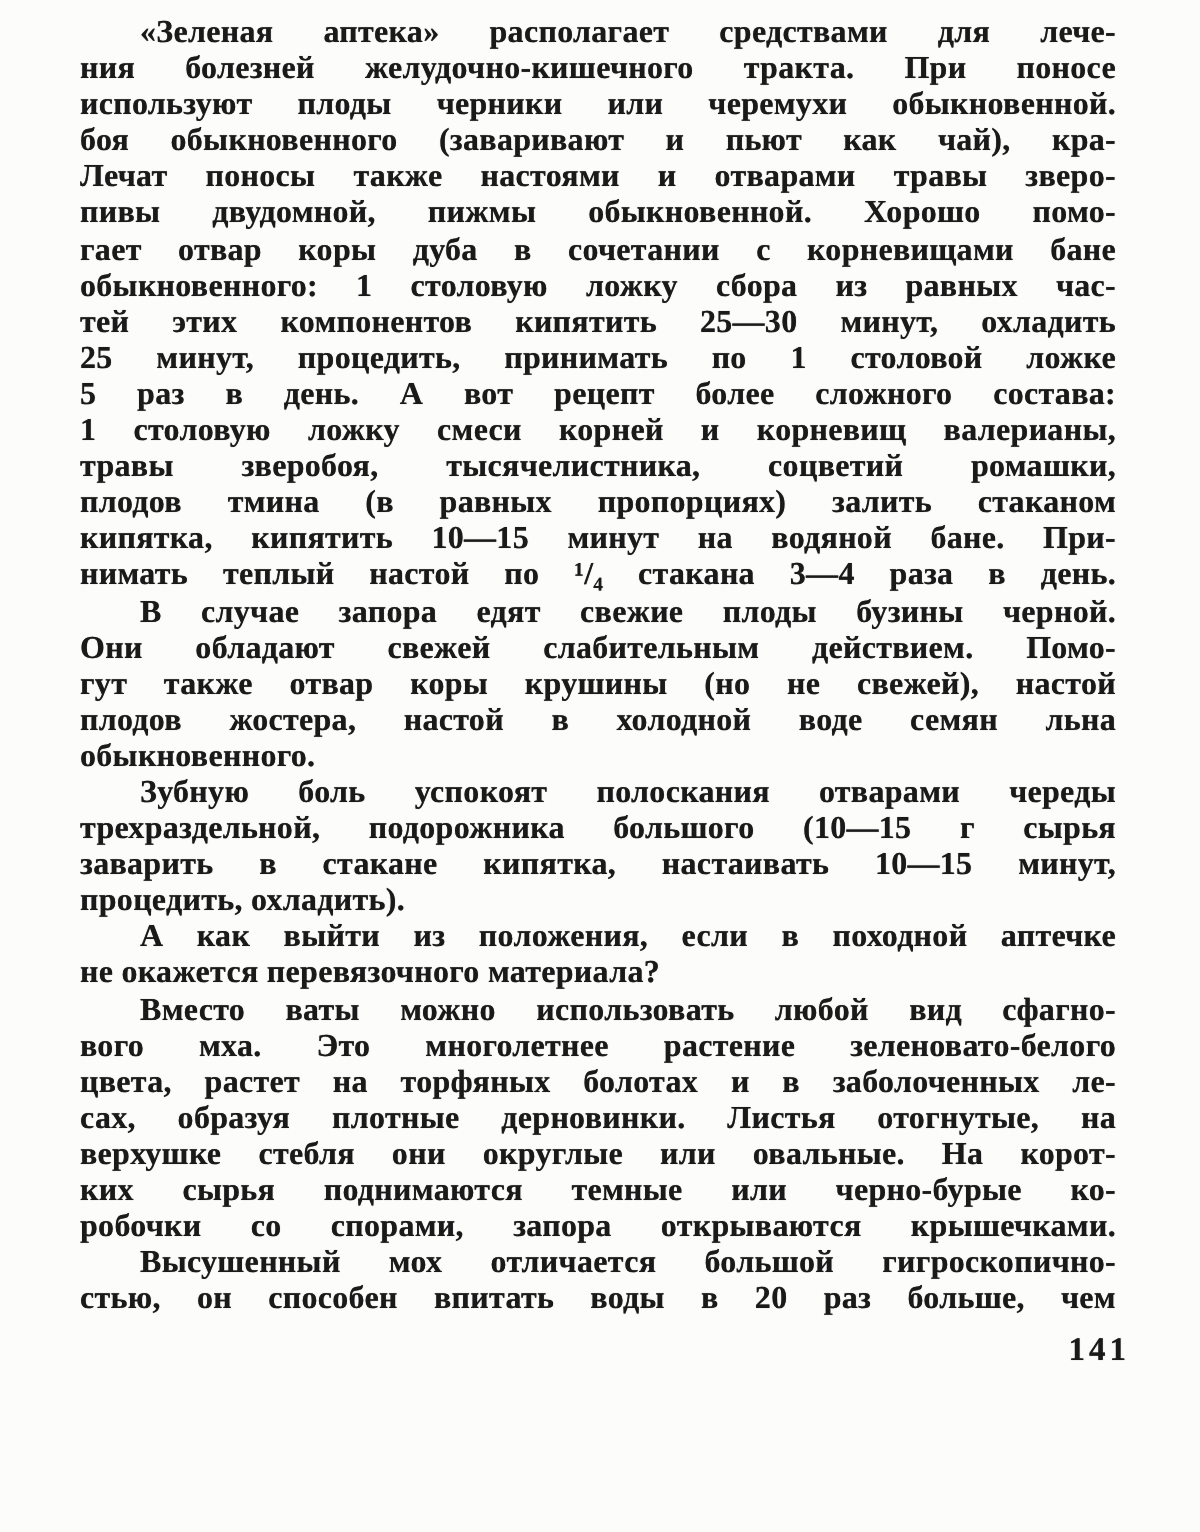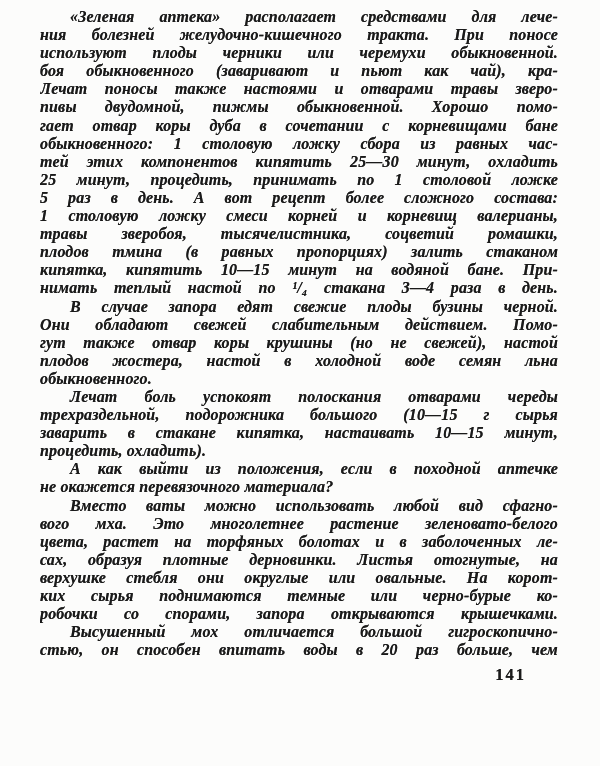--- a/index.html
+++ b/index.html
@@ -22,21 +22,20 @@
     top: 8px;
     width: 518px;
     font-size: 16px;
     line-height: 18.1px;
     font-weight: 600;
     letter-spacing: 0.15px;
     text-shadow: 0 0 0.35px rgba(20,20,20,0.75);
   }
   .para {
     margin: 0;
-    font-style: italic;
   }
   .line {
     text-align: justify;
     text-align-last: justify;
     height: 18.1px;
     overflow: hidden;
   }
   .line.first {
     text-indent: 30px;
   }
@@ -46,20 +45,21 @@
   .page-number {
     position: absolute;
     top: 665px;
     left: 0;
     width: 526px;
     text-align: right;
     font-size: 16.5px;
     font-weight: 700;
     letter-spacing: 2px;
     text-shadow: 0 0 0.35px rgba(20,20,20,0.75);
+    padding-left: 39px;
   }
 </style>
 </head>
 <body>
 
 <div class="scan-page" style="background: rgb(252, 252, 251); color: rgb(26, 26, 26);">
   <div class="text-block">
       <div class="para">
         <div class="line first">«Зеленая аптека» располагает средствами для лече-</div>
         <div class="line">ния болезней желудочно-кишечного тракта. При поносе</div>
@@ -79,21 +79,21 @@
         <div class="line">нимать теплый настой по ¹/₄ стакана 3—4 раза в день.</div>
       </div>
       <div class="para">
         <div class="line first">В случае запора едят свежие плоды бузины черной.</div>
         <div class="line">Они обладают свежей слабительным  действием. Помо-</div>
         <div class="line">гут также отвар коры крушины (но не свежей), настой</div>
         <div class="line">плодов жостера, настой в холодной  воде  семян  льна</div>
         <div class="line lastline">обыкновенного.</div>
       </div>
       <div class="para">
-        <div class="line first">Лечат боль успокоят полоскания отварами череды</div>
+        <div class="line first">Зубную боль успокоят полоскания отварами череды</div>
         <div class="line">трехраздельной, подорожника большого (10—15 г сырья</div>
         <div class="line">заварить в стакане кипятка, настаивать 10—15 минут,</div>
         <div class="line lastline">процедить, охладить).</div>
       </div>
       <div class="para">
         <div class="line first">А как выйти из положения, если в походной аптечке</div>
         <div class="line lastline">не окажется перевязочного материала?</div>
       </div>
       <div class="para">
         <div class="line first">Вместо ваты можно использовать любой вид сфагно-</div>

